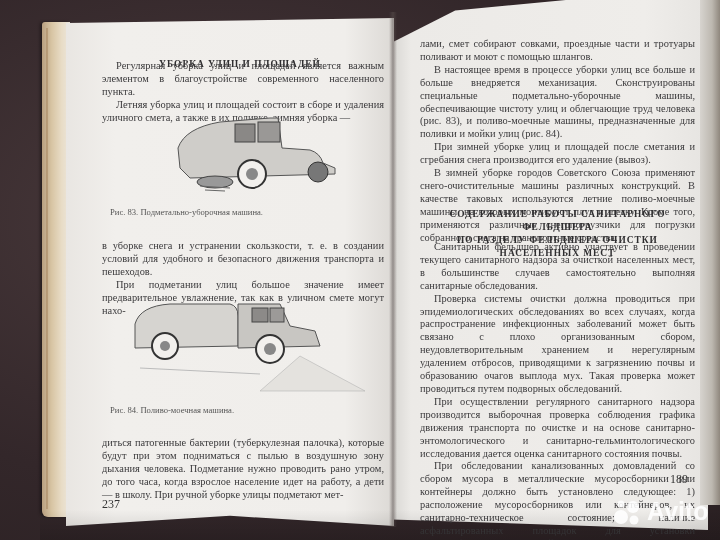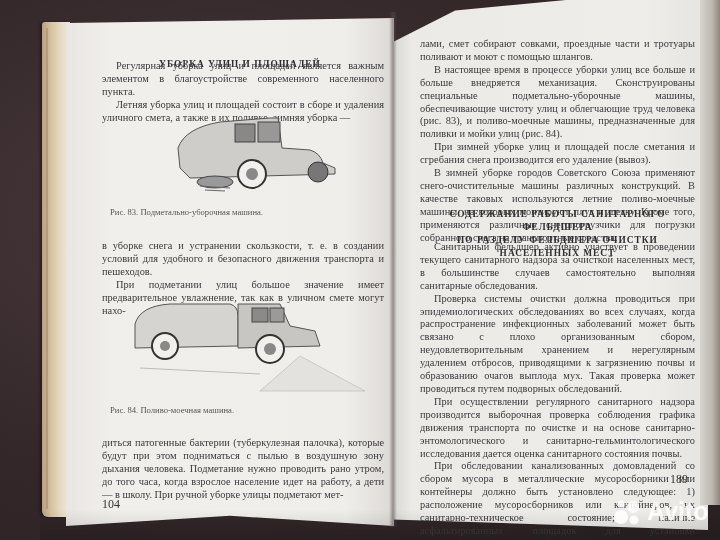--- a/index.html
+++ b/index.html
@@ -102,21 +102,21 @@
     <circle cx="140" cy="63" r="14" fill="#f2f0ed" stroke="#333" stroke-width="2"></circle>
     <circle cx="140" cy="63" r="6" fill="#888"></circle>
     <path d="M170 70 L235 105 L130 105 Z" fill="#e4e2de" stroke="#aaa" stroke-width="0.5"></path>
     <path d="M10 82 L130 88" stroke="#bbb"></path>
   </svg>
   <div class="caption" style="left:110px; top:405px; width:270px;">Рис. 84. Поливо-моечная машина.</div>
 
   <div class="text" style="left:102px; top:425px; width:282px;">
     <p class="noindent">диться патогенные бактерии (туберкулезная палочка), которые будут при этом подниматься с пылью в воздушную зону дыхания человека. Подметание нужно проводить рано утром, до того часа, когда взрослое население идет на работу, а дети — в школу. При ручной уборке улицы подметают мет-</p>
   </div>
-  <div class="pagenum" style="left:102px; top:497px;">104</div>
+  <div class="pagenum" style="left:102px; top:497px;">237</div>
 
   <div class="text" style="left:420px; top:26px; width:275px;">
     <p class="noindent">лами, смет собирают совками, проездные части и тротуары поливают и моют с помощью шлангов.</p>
     <p>В настоящее время в процессе уборки улиц все больше и больше внедряется механизация. Сконструированы специальные подметально-уборочные машины, обеспечивающие чистоту улиц и облегчающие труд человека (рис. 83), и поливо-моечные машины, предназначенные для поливки и мойки улиц (рис. 84).</p>
     <p>При зимней уборке улиц и площадей после сметания и сгребания снега производится его удаление (вывоз).</p>
     <p>В зимней уборке городов Советского Союза применяют снего-очистительные машины различных конструкций. В качестве таковых используются летние поливо-моечные машины, на которых монтируют плуг и щетку. Кроме того, применяются различные снегопогрузчики для погрузки собранного снега на транспортные средства.</p>
   </div>
 
   <div class="text heading" style="left:420px; top:196px; width:275px;">
     <div>СОДЕРЖАНИЕ РАБОТЫ САНИТАРНОГО ФЕЛЬДШЕРА</div>

